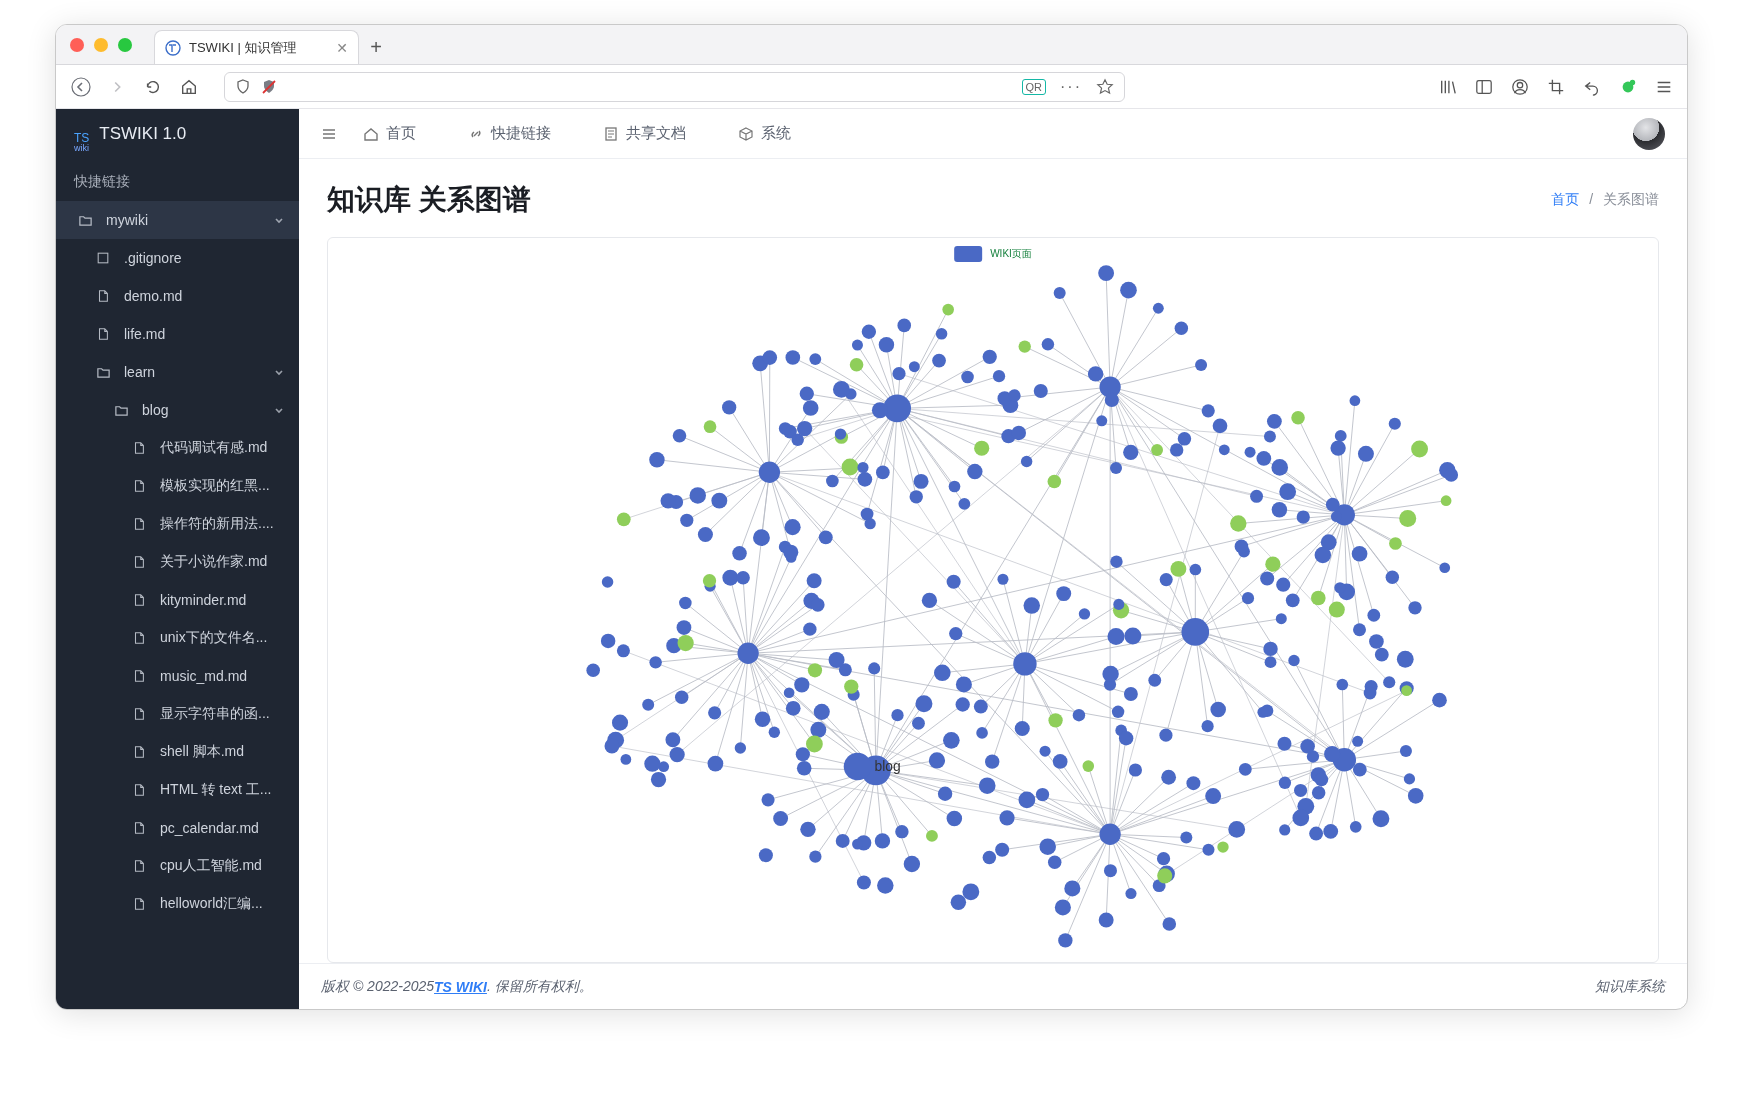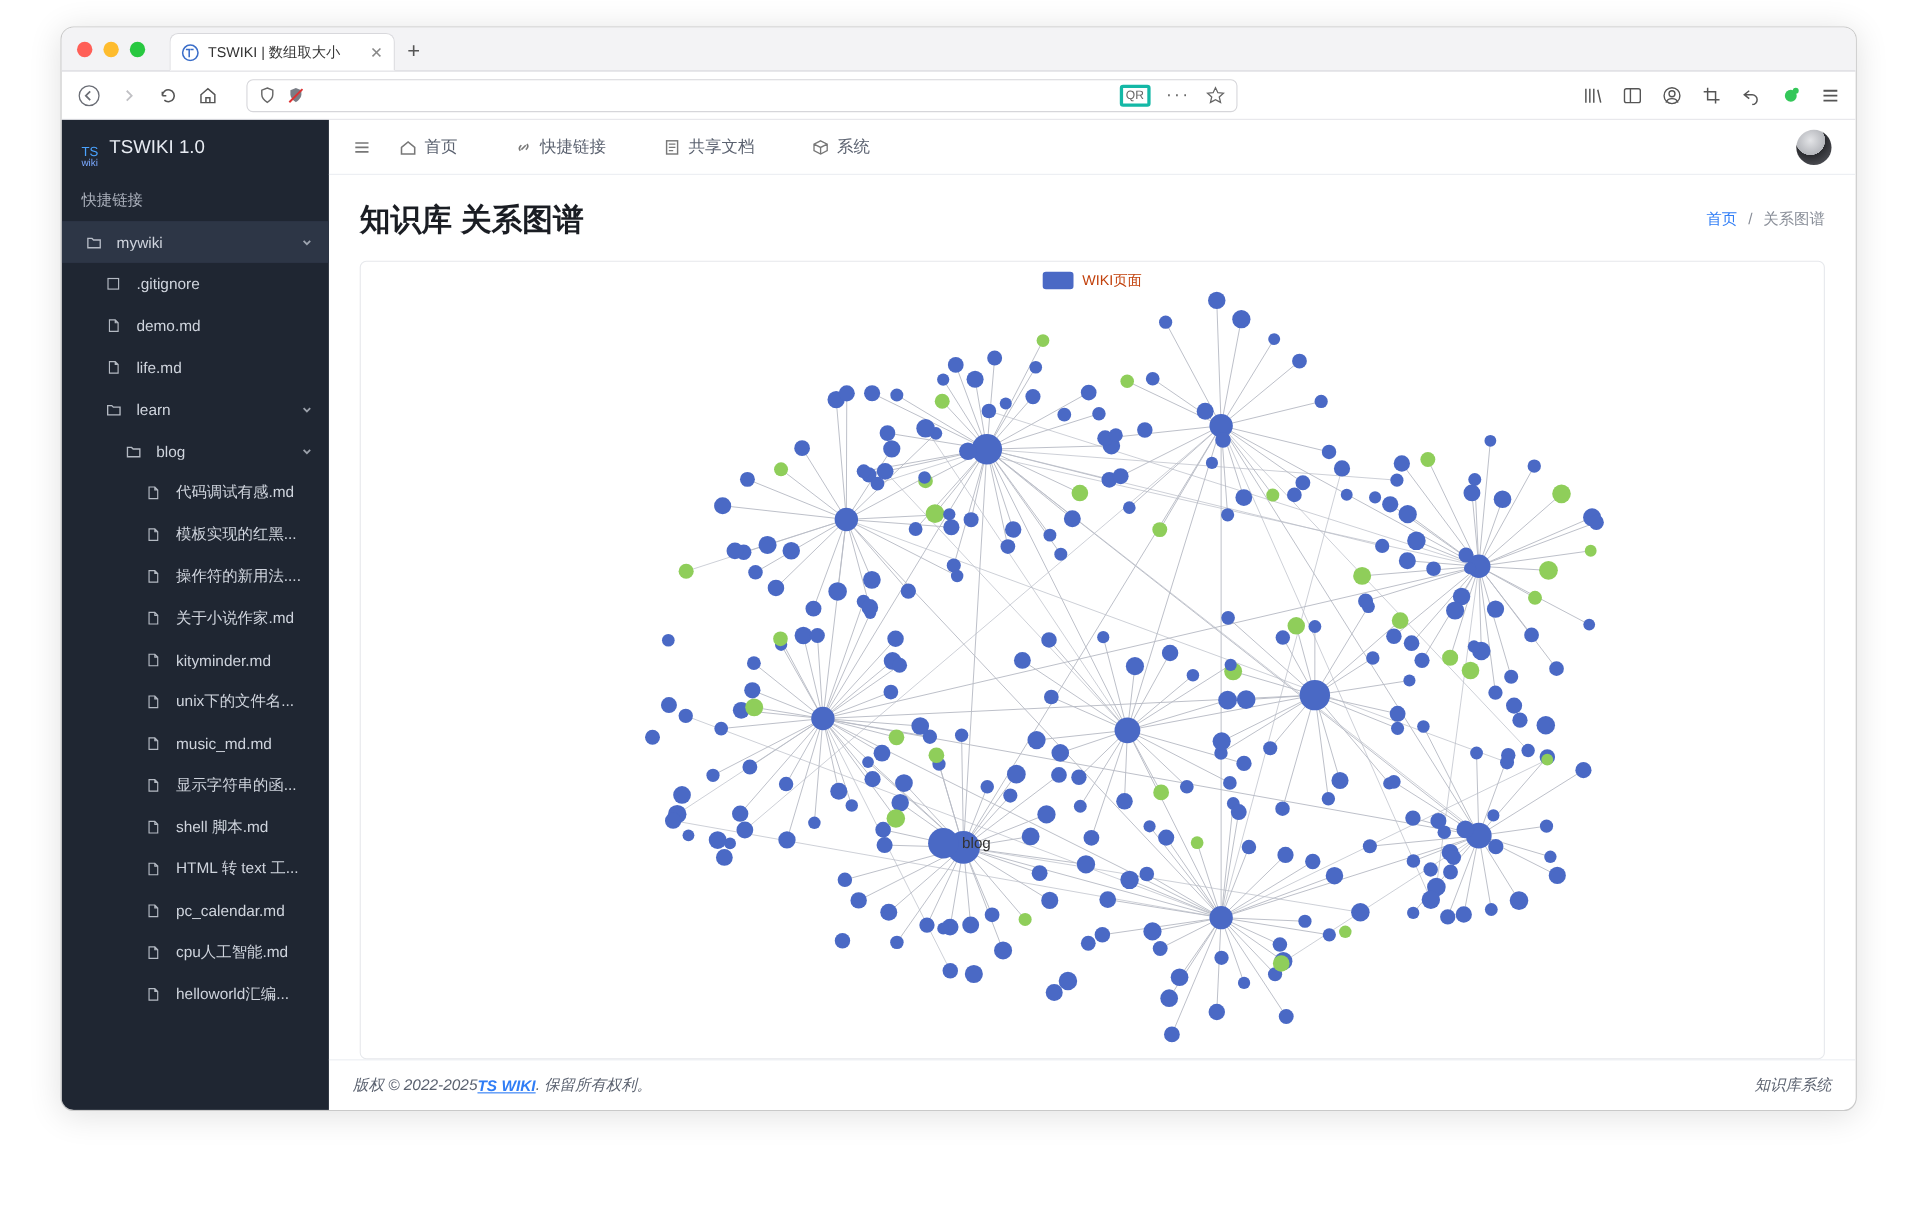--- a/index.html
+++ b/index.html
@@ -42,21 +42,21 @@
   .topnav{height:50px;border-bottom:1px solid #eceef2;display:flex;align-items:center;padding:0 22px;gap:26px;color:#5b6270;font-size:15px;}
   .nav-item{display:flex;align-items:center;gap:7px;cursor:pointer;}
   .nav-ico{width:16px;height:16px;display:inline-flex;align-items:center;justify-content:center;}
   .avatar{margin-left:auto;width:32px;height:32px;border-radius:50%;background:radial-gradient(circle at 40% 30%,#e3e4e7 0,#b5b7bc 45%,#2b2c30 46%,#4b4c52 80%);}
   .body{flex:1;padding:22px 28px 0 28px;display:flex;flex-direction:column;min-height:0;}
   .heading-row{display:flex;align-items:center;}
   h1{font-size:28px;font-weight:600;color:#1a1d23;}
   .crumbs{margin-left:auto;font-size:14px;color:#8a8f99;}
   .crumbs a{color:#2f7df6;text-decoration:none;}
   .graph-card{flex:1;margin-top:18px;border:1px solid #e6e8ec;border-radius:6px;overflow:hidden;min-height:0;position:relative;}
-  .legend{position:absolute;top:8px;left:50%;transform:translateX(-50%);display:flex;align-items:center;gap:8px;font-size:13px;color:#c2410c;}
+  .legend{position:absolute;top:8px;left:50%;transform:translateX(-50%);display:flex;align-items:center;gap:8px;font-size:10px;color:#15803d;}
   .legend-swatch{width:28px;height:16px;background:#4a69c5;border-radius:3px;}
   .graph-svg{width:100%;height:100%;}
   .footer{height:46px;border-top:1px solid #eceef2;display:flex;align-items:center;padding:0 22px;font-size:14px;color:#5b6270;font-style:italic;}
   .footer .link{color:#2f7df6;text-decoration:underline;font-weight:600;}
   .footer .right{margin-left:auto;}
   svg{display:block;}
 </style>
 </head>
 <body>
 
@@ -66,21 +66,21 @@
     <div class="traffic">
       <div class="dot red"></div>
       <div class="dot yel"></div>
       <div class="dot grn"></div>
     </div>
     <div class="tab">
       <svg class="favicon" viewBox="0 0 16 16">
           <circle cx="8" cy="8" r="7" fill="none" stroke="#3b6ec9" stroke-width="1.4"></circle>
           <path d="M4 5h3v7M8 5h3" stroke="#3b6ec9" stroke-width="1.4" fill="none"></path>
         </svg>
-      <span>TSWIKI | 数组取大小</span>
+      <span>TSWIKI | 知识管理</span>
       <span class="close">✕</span>
     </div>
     <div class="newtab">+</div>
   </div>
 
   <div class="toolbar">
     <div class="tbtn">
         <svg width="20" height="20" viewBox="0 0 20 20">
           <circle cx="10" cy="10" r="9" fill="none" stroke="#6b6e76" stroke-width="1.2"></circle>
           <path d="M11 6l-4 4 4 4" fill="none" stroke="#6b6e76" stroke-width="1.6"></path>
@@ -108,21 +108,21 @@
             <path d="M8 1l5 2v4c0 4-5 7-5 7S3 11 3 7V3z" fill="none" stroke="#666" stroke-width="1.3"></path>
           </svg>
         </span>
       <span>
           <svg width="16" height="16" viewBox="0 0 16 16">
             <path d="M8 1l5 2v4c0 4-5 7-5 7S3 11 3 7V3z" fill="#7a7d85"></path>
             <line x1="2" y1="14" x2="14" y2="2" stroke="#d33" stroke-width="1.8"></line>
           </svg>
         </span>
       <div class="url-icons-right">
-        <span style="font-size:11px;border:3px solid #14b8a6;padding:1px 3px;border-radius:3px;">QR</span>
+        <span style="font-size:11px;border:1px solid #14b8a6;padding:1px 3px;border-radius:3px;">QR</span>
         <span style="letter-spacing:2px;">···</span>
         <span>
             <svg width="18" height="18" viewBox="0 0 20 20">
               <path d="M10 2l2.4 5 5.6.5-4.2 3.8 1.3 5.5L10 14l-5.1 2.8 1.3-5.5L2 7.5l5.6-.5z" fill="none" stroke="#666" stroke-width="1.3"></path>
             </svg>
           </span>
       </div>
     </div>
 
     <div class="right-tools">

